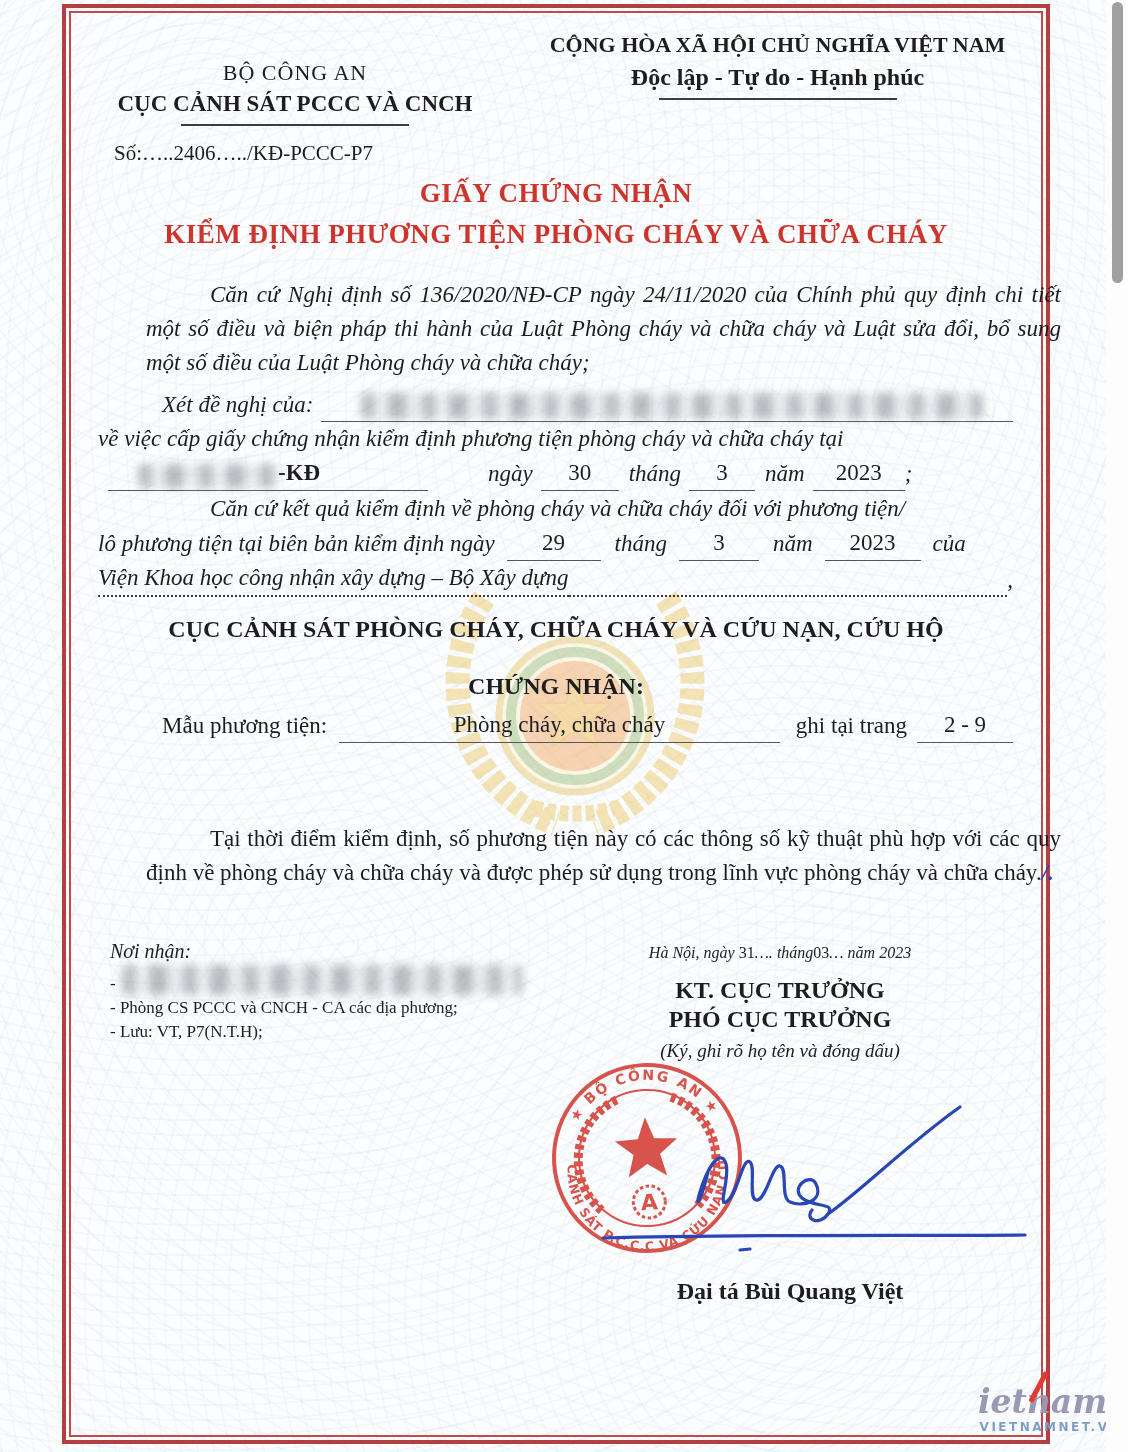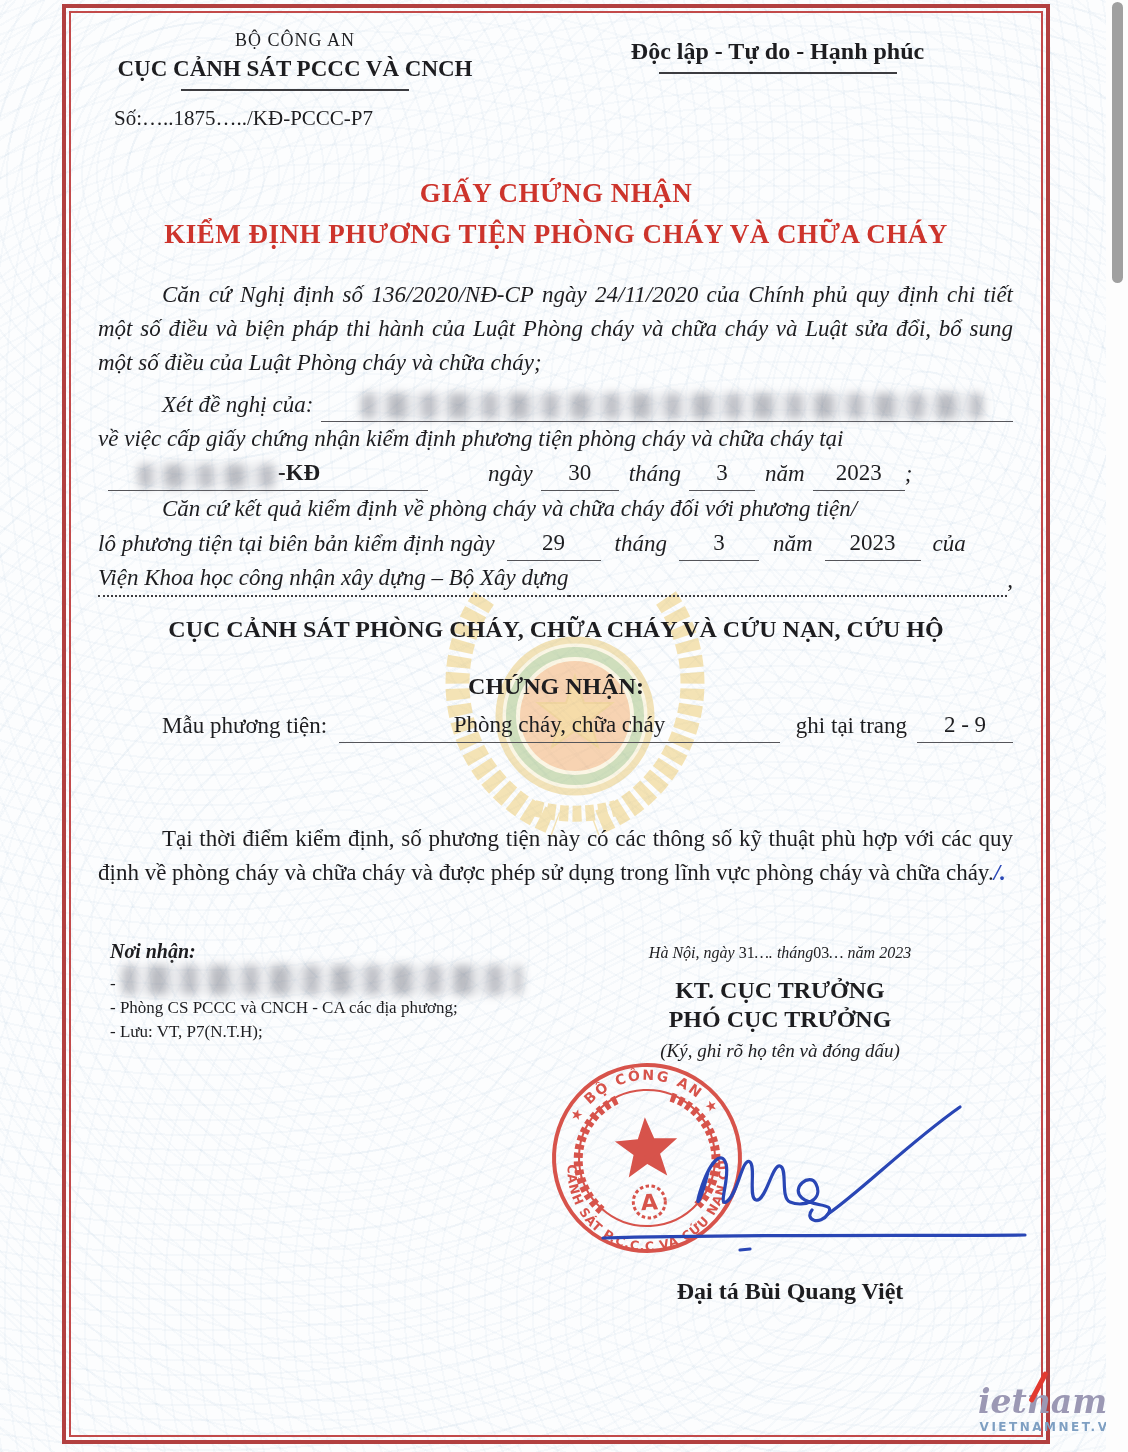--- a/index.html
+++ b/index.html
@@ -12,45 +12,45 @@
       repeating-radial-gradient(circle at 82% 28%, rgba(140,175,205,.06) 0 2px, transparent 2px 17px),
       repeating-radial-gradient(circle at 30% 65%, rgba(140,175,205,.055) 0 2px, transparent 2px 19px),
       repeating-radial-gradient(circle at 70% 90%, rgba(140,175,205,.06) 0 2px, transparent 2px 16px),
       #fcfdfe;}
   .frame{position:absolute;left:62px;top:4px;width:980px;height:1432px;
          border:4px solid #b24040;}
   .frame::after{content:"";position:absolute;inset:3px;border:2px solid #c34a4a;}
   .abs{position:absolute;z-index:2;}
   .ctr{text-align:center;}
   
-  .h-org1{font-size:18px;letter-spacing:1px;}
+  .h-org1{font-size:22px;letter-spacing:1px;margin-top:30px;}
   .h-org2{font-size:23px;font-weight:bold;margin-top:5px;}
   .h-rule{height:2px;background:#3c3c40;margin:7px auto 0;}
   .h-so{font-size:21px;margin-top:15px;text-align:left;padding-left:34px;}
   .h-nation{font-size:22px;font-weight:bold;}
   .h-motto{font-size:24px;font-weight:bold;margin-top:6px;}
   
   .title{color:#cd342c;font-weight:bold;font-size:27px;letter-spacing:.5px;}
   .title .t2{margin-top:10px;}
   
   .par{font-style:italic;font-size:23px;line-height:34px;text-align:justify;}
-  .indent{text-indent:64px;}
+  .indent{text-indent:64px;margin-left:48px;}
   .row{display:flex;align-items:flex-end;font-style:italic;font-size:23px;line-height:34px;}
   .blank{border-bottom:1.5px solid #55555a;display:flex;align-items:flex-end;}
   .grow{flex:1 1 auto;}
   .num{font-style:normal;border-bottom:1.5px solid #55555a;padding:0 10px;text-align:center;}
   .gap{width:14px;flex:none;}
   .redact{border-radius:5px;filter:blur(5px);opacity:.85;
     background-image:repeating-linear-gradient(90deg,rgba(118,120,132,.55) 0 14px,rgba(226,226,230,.55) 14px 27px,rgba(96,99,112,.5) 27px 45px,rgba(214,215,220,.55) 45px 61px);}
   .heading{font-weight:bold;font-size:24px;line-height:43px;}
   .upright{font-style:normal;}
   .dotleader{border-bottom:2px dotted #3c3c40;}
   .bluemark{color:#2946b5;font-weight:bold;font-style:italic;}
   
-  .nn-title{font-size:20px;font-weight:bold;font-style:italic;}
+  .nn-title{font-size:20px;font-weight:normal;font-style:italic;}
   .nn-item{font-size:17px;line-height:22px;margin-top:2px;}
   .sg-date{font-size:16px;font-style:italic;}
   .sg-kt{font-size:24px;font-weight:bold;line-height:29px;margin-top:14px;}
   .sg-note{font-size:19px;font-style:italic;margin-top:6px;}
   .sg-name{font-size:24px;font-weight:bold;}
   .hand{font-style:normal;}
   
   .wm{position:absolute;left:938px;top:1382px;width:184px;z-index:6;}
   .wm-row{display:flex;align-items:flex-end;}
   .wm-ietnam{font-family:"DejaVu Serif", serif;font-style:italic;font-weight:bold;font-size:33px;line-height:33px;color:#9b98b4;}
@@ -75,24 +75,25 @@
     <circle cx="157" cy="146" r="64" fill="none" stroke="#a4c17c" stroke-width="10"></circle>
     <circle cx="157" cy="146" r="55" fill="#f4ab68"></circle>
     <polygon points="157,106 166,133 194,133 172,150 180,177 157,161 134,177 142,150 120,133 148,133" fill="#f2c055" stroke="#e3ae3d" stroke-width="2" opacity=".85"></polygon>
     <path d="M116,238 A150,150 0 0 0 198,238" fill="none" stroke="#edca6e" stroke-width="16" stroke-dasharray="9 4"></path>
   </svg>
 
   <div class="abs ctr" style="left:80px;top:30px;width:430px;">
     <div class="h-org1">BỘ CÔNG AN</div>
     <div class="h-org2">CỤC CẢNH SÁT PCCC VÀ CNCH</div>
     <div class="h-rule" style="width:228px;"></div>
-    <div class="h-so"><span>Số:…..</span><span>1875</span><span>…../KĐ-PCCC-P7</span></div>
+    <div class="h-so"><span>Số:…..</span><span>2406</span><span>…../KĐ-PCCC-P7</span></div>
   </div>
 
   <div class="abs ctr" style="left:505px;top:32px;width:545px;">
+    <div class="h-nation">CỘNG HÒA XÃ HỘI CHỦ NGHĨA VIỆT NAM</div>
     <div class="h-motto">Độc lập - Tự do - Hạnh phúc</div>
     <div class="h-rule" style="width:238px;"></div>
   </div>
 
   <div class="abs ctr title" style="left:63px;top:178px;width:986px;">
     <div>GIẤY CHỨNG NHẬN</div>
     <div class="t2">KIỂM ĐỊNH PHƯƠNG TIỆN PHÒNG CHÁY VÀ CHỮA CHÁY</div>
   </div>
 
   <div class="abs par indent" style="left:98px;top:278px;width:915px;">Căn cứ Nghị định số 136/2020/NĐ-CP ngày 24/11/2020 của Chính phủ quy định chi tiết một số điều và biện pháp thi hành của Luật Phòng cháy và chữa cháy và Luật sửa đổi, bổ sung một số điều của Luật Phòng cháy và chữa cháy;</div>

